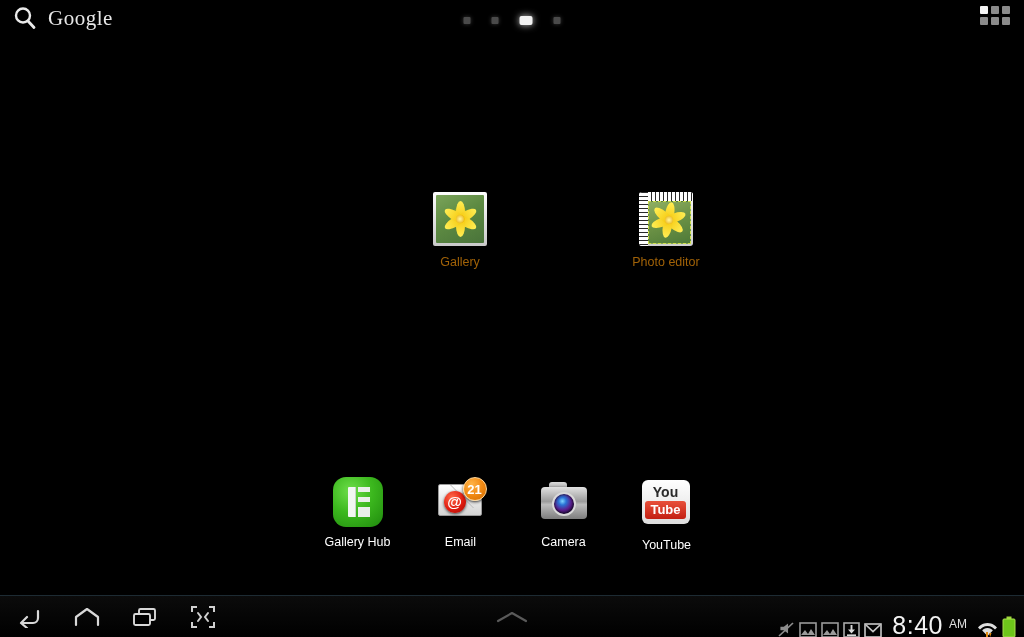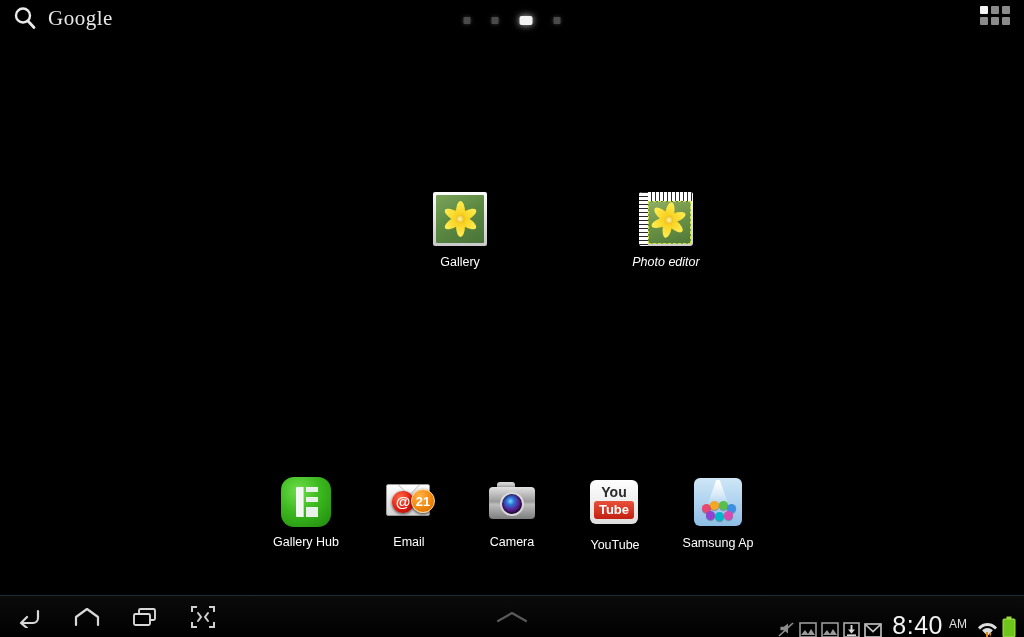--- a/index.html
+++ b/index.html
@@ -62,21 +62,21 @@
   }
   #apps-button i:first-child { background:#f4f4f4; }
 
   
   #desktop { position:absolute; left:0; top:42px; width:1024px; height:448px; }
   .desk-icon {
     position:absolute; width:110px; text-align:center; cursor:pointer;
   }
   .desk-icon .art { width:54px; height:54px; margin:0 auto; position:relative; }
   .desk-icon .lbl {
-    margin-top:9px; color:#ffffff; font-size:12.5px;
+    margin-top:9px; color:#a16207; font-size:12.5px;
     text-shadow:0 1px 3px #000, 0 0 2px #000;
     white-space:nowrap; overflow:hidden;
   }
 
   
   .gallery-art {
     width:54px; height:54px; border-radius:2px;
     background:linear-gradient(#fdfdfd,#c9c9c9);
     padding:3px;
     box-shadow:0 1px 3px rgba(0,0,0,.8);
@@ -185,21 +185,20 @@
     color:#fff; font-size:15px; font-weight:bold; line-height:22px; text-align:center;
     box-shadow:0 1px 3px rgba(0,0,0,.7);
   }
   .em-badge {
     position:absolute; right:-1px; top:0px; min-width:24px; height:24px;
     border-radius:50%;
     background:radial-gradient(circle at 35% 28%, #ffb347 0%, #f28a13 50%, #cf6a00 100%);
     border:1px solid #ffd79a;
     color:#fff; font-size:13px; font-weight:bold; line-height:23px; text-align:center;
     box-shadow:0 1px 3px rgba(0,0,0,.8);
-    margin-top:12px;
   }
 
   
   .cam { width:50px; height:50px; position:relative; }
   .cam-body {
     position:absolute; left:2px; top:10px; width:46px; height:32px;
     border-radius:4px;
     background:linear-gradient(#e2e2e2,#9b9b9b 45%,#bdbdbd 55%,#7d7d7d);
     box-shadow:0 1px 3px rgba(0,0,0,.8);
   }
@@ -399,21 +398,21 @@
             <span class="petal" style="transform:rotate(180deg) translateY(-7px);"></span>
             <span class="petal" style="transform:rotate(240deg) translateY(-7px);"></span>
             <span class="petal" style="transform:rotate(300deg) translateY(-7px);"></span>
             <span class="pcore"></span>
           </div>
         </div>
       </div>
       <div class="lbl">Gallery</div>
     </div>
 
-    <div class="desk-icon" style="left:611px; top:150px;font-style:italic;">
+    <div class="desk-icon" style="left:611px; top:150px;">
       <div class="art">
         <div class="pe-art">
           <div class="pe-pic">
             <span class="petal" style="left:48%; top:44%; transform:rotate(10deg) translateY(-7px);"></span>
             <span class="petal" style="left:48%; top:44%; transform:rotate(70deg) translateY(-7px);"></span>
             <span class="petal" style="left:48%; top:44%; transform:rotate(130deg) translateY(-7px);"></span>
             <span class="petal" style="left:48%; top:44%; transform:rotate(190deg) translateY(-7px);"></span>
             <span class="petal" style="left:48%; top:44%; transform:rotate(250deg) translateY(-7px);"></span>
             <span class="petal" style="left:48%; top:44%; transform:rotate(310deg) translateY(-7px);"></span>
             <span class="pcore" style="left:48%; top:44%;"></span>
@@ -463,35 +462,20 @@
         <div class="yt">
           <span class="yt-you">You</span>
           <span class="yt-tube">Tube</span>
         </div>
       </div>
       <div class="lbl">YouTube</div>
     </div>
 
 
 
-    <div class="dock-app">
-      <div class="art">
-        <div class="sa">
-          <span class="sa-beam"></span>
-          <span class="sa-dot sd1"></span>
-            <span class="sa-dot sd2"></span>
-          <span class="sa-dot sd3"></span>
-            <span class="sa-dot sd4"></span>
-          <span class="sa-dot sd5"></span>
-            <span class="sa-dot sd6"></span>
-          <span class="sa-dot sd7"></span>
-        </div>
-      </div>
-      <div class="lbl">Samsung Ap</div>
-    </div>
 
 
   </div>
 
   <div id="sysbar">
 
     <div id="nav-left">
       <div class="navbtn">
         <svg width="26" height="22" viewBox="0 0 26 22">
           <path d="M22 5 L22 12 A5 5 0 0 1 17 17 L6 17" fill="none" stroke="#d8d8d8" stroke-width="2.2" stroke-linecap="round"></path>

